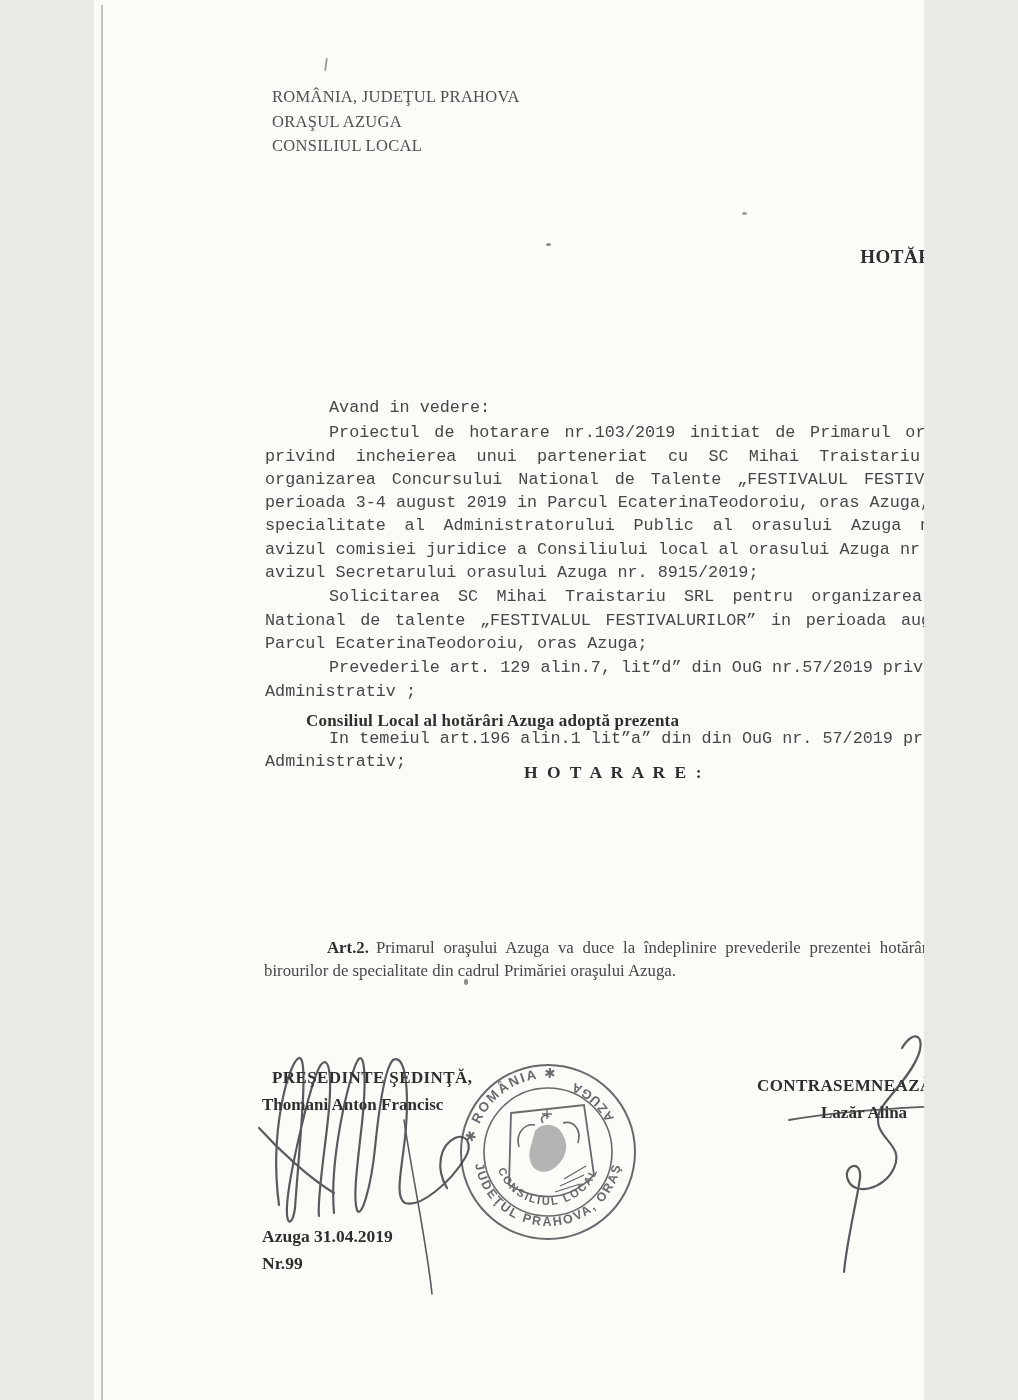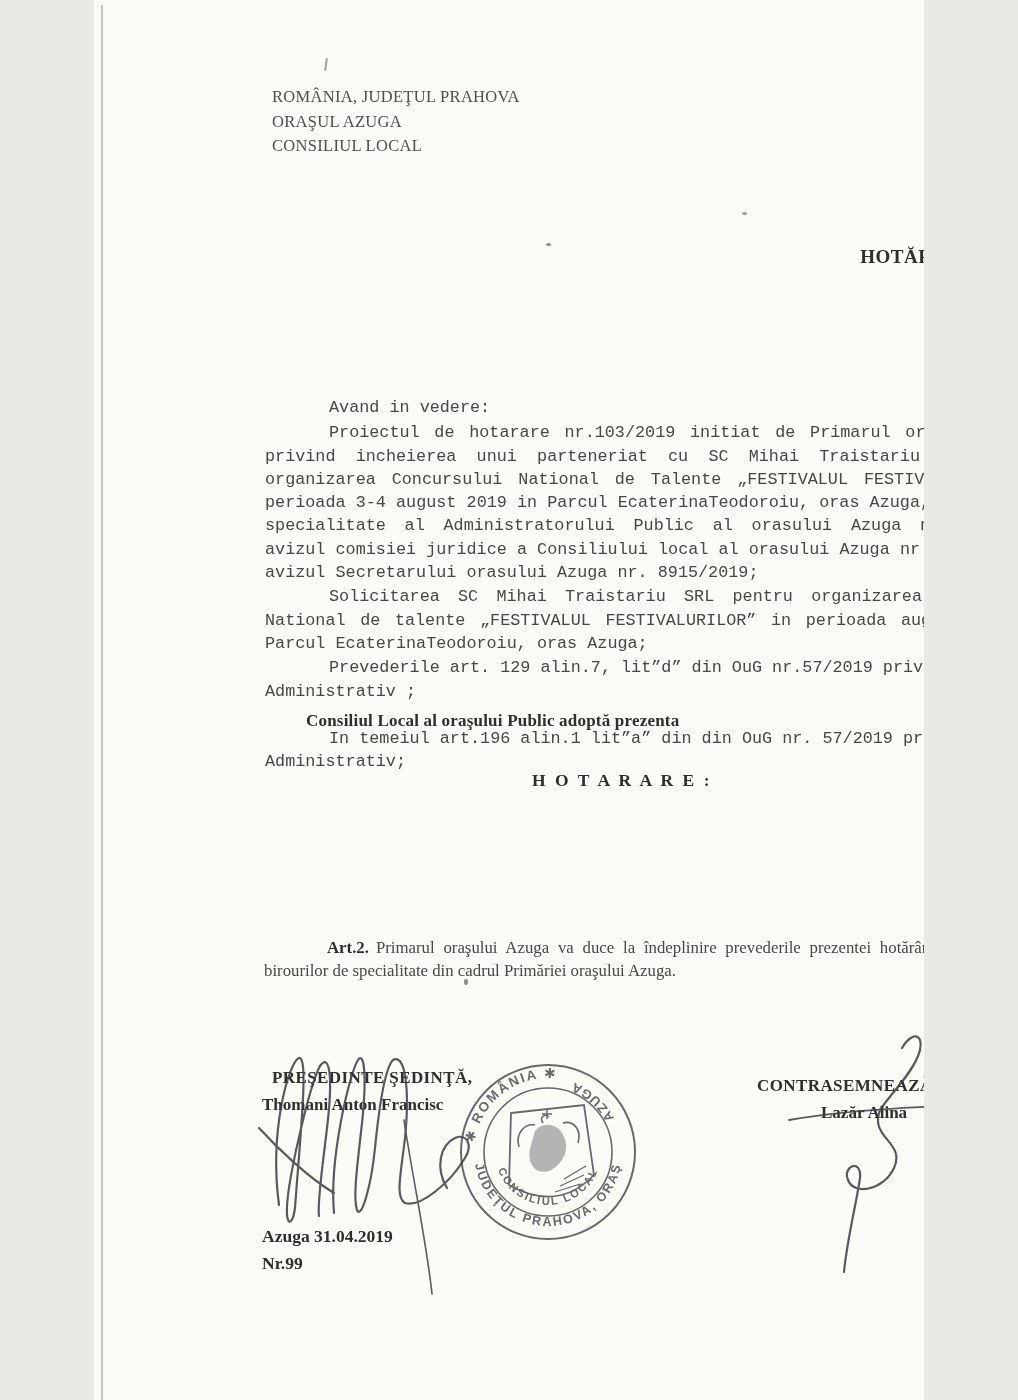--- a/index.html
+++ b/index.html
@@ -30,21 +30,21 @@
             font-size:16.8px;line-height:23.2px;text-align:justify;text-indent:7px;}
 
   .preamble{position:absolute;left:170px;top:395px;width:788px;font-size:16.8px;line-height:23.3px;}
   .para{margin:1px;text-indent:64px;font-family:Liberation Mono, monospace;}
   .just{text-align:justify;}
   .intro{margin-bottom:2px;}
   .gap{margin-top:24px;}
 
   .adoption{position:absolute;left:212px;top:711px;margin:0;font-size:17px;font-weight:700;
             color:var(--c-ink_bold,#2f2f2f);letter-spacing:.2px;}
-  .decision{position:absolute;left:160px;top:762px;width:720px;margin:8px;text-align:center;
+  .decision{position:absolute;left:160px;top:762px;width:720px;margin:0;text-align:center;
             font-size:17.5px;font-weight:700;color:var(--c-ink_bold,#2f2f2f);letter-spacing:2.5px;}
 
   .article{position:absolute;left:170px;width:790px;margin:0;font-size:16.8px;line-height:23.4px;
            text-align:justify;text-indent:63px;}
   .art1{top:815px;}
   .art2{top:900px;margin-top:36px;}
   .art-label{font-weight:700;color:var(--c-ink_bold,#2f2f2f);margin-right:7px;}
 
   .sig-title,.sig-name,.footer-date,.footer-number{
     position:absolute;font-weight:700;color:var(--c-ink_bold,#2f2f2f);font-size:17px;white-space:pre;}
@@ -83,21 +83,21 @@
   <h1 class="title">HOTĂRÂRE</h1>
 
   <section class="preamble">
     <p class="para intro">Avand in vedere:</p>
     <p class="para just">Proiectul de hotarare nr.103/2019 initiat de Primarul orasului Azuga privind incheierea unui parteneriat cu SC Mihai Traistariu SRL pentru organizarea Concursului National de Talente „FESTIVALUL FESTIVALURILOR”  in perioada 3-4 august 2019 in Parcul EcaterinaTeodoroiu, oras Azuga, Raportul de specialitate al Administratorului Public al orasului Azuga nr.8914/2019, avizul comisiei juridice  a Consiliului local al orasului Azuga nr.8916/2019 si avizul Secretarului orasului Azuga nr. 8915/2019;</p>
     <p class="para just">Solicitarea SC Mihai Traistariu SRL pentru organizarea Concursului National de talente „FESTIVALUL FESTIVALURILOR”  in perioada august 2019 in Parcul EcaterinaTeodoroiu, oras Azuga;</p>
     <p class="para">Prevederile art. 129 alin.7, lit”d” din OuG nr.57/2019 privind Codul Administrativ ;</p>
     <p class="para gap">In temeiul art.196 alin.1 lit”a” din din OuG nr. 57/2019 privind Codul Administrativ;</p>
   </section>
 
-  <p class="adoption">Consiliul Local al oraşului Public adoptă prezenta</p>
+  <p class="adoption">Consiliul Local al hotărâri Azuga adoptă prezenta</p>
   <h2 class="decision">H O T A R A R E :</h2>
 
 
   <p class="article art2"><span class="art-label">Art.2.</span><span>Primarul oraşului Azuga va duce la îndeplinire prevederile prezentei hotărâri prin intermediul birourilor de specialitate din cadrul Primăriei oraşului Azuga.</span></p>
 
   <div class="sig-title left">PREŞEDINTE ŞEDINŢĂ,</div>
   <div class="sig-name left">Thomani Anton Francisc</div>
   <div class="sig-title right">CONTRASEMNEAZĂ  PRAHOVA</div>
   <div class="sig-name right">Lazăr Alina</div>
 

